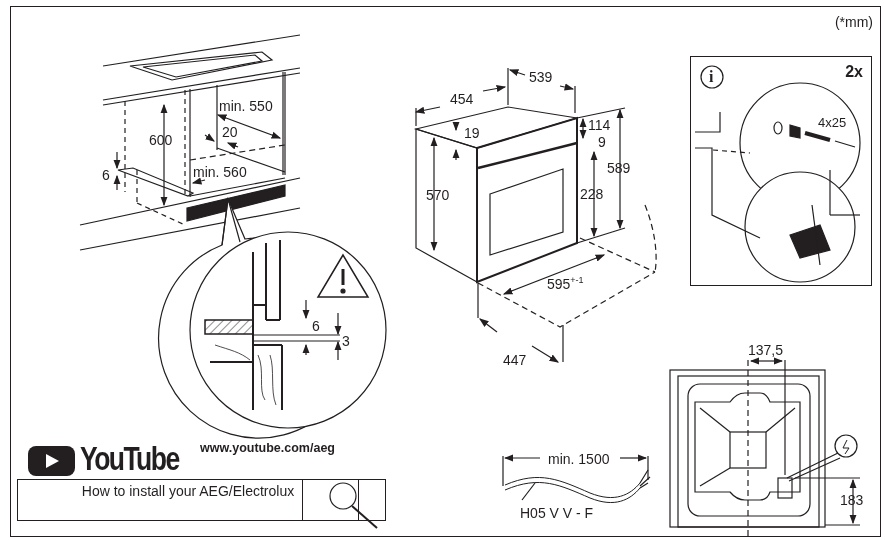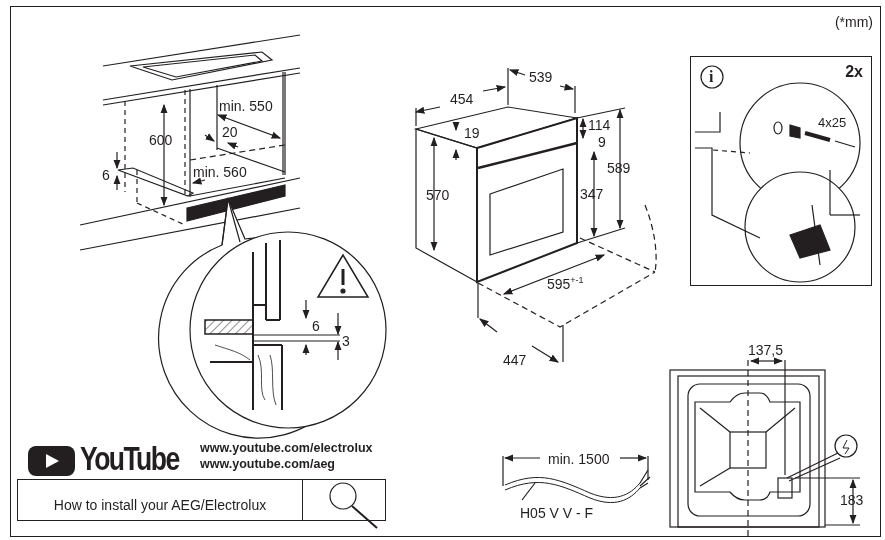--- a/index.html
+++ b/index.html
@@ -3,21 +3,21 @@
 <meta charset="utf-8">
 <style>
   html,body{margin:0;padding:0;background:#fff;}
   body{width:885px;height:540px;position:relative;overflow:hidden;font-family:"Liberation Sans",sans-serif;color:#231f20;}
   .frame{position:absolute;left:10px;top:6px;width:871px;height:531px;border:1.5px solid #231f20;box-sizing:border-box;}
   svg{position:absolute;left:0;top:0;}
   .lbl{position:absolute;font-size:14px;line-height:14px;white-space:nowrap;}
   .units{position:absolute;right:12px;top:14px;font-size:14px;}
   .yt-logo{position:absolute;left:28px;top:441px;width:150px;height:36px;}
   .yt-urls{position:absolute;left:200px;top:440px;font-weight:bold;font-size:12.5px;line-height:16px;}
-  .howto{position:absolute;left:17px;top:479px;width:286px;height:42px;border:1px solid #231f20;box-sizing:border-box;font-size:14px;line-height:19px;text-align:center;padding-top:16px;}
+  .howto{position:absolute;left:17px;top:479px;width:342px;height:42px;border:1px solid #231f20;box-sizing:border-box;font-size:14px;line-height:19px;text-align:center;padding-top:2px;}
   .search-box{position:absolute;left:302px;top:479px;width:84px;height:42px;border:1px solid #231f20;box-sizing:border-box;}
   .info-box{position:absolute;left:690px;top:56px;width:182px;height:230px;border:1.5px solid #231f20;box-sizing:border-box;}
   .twox{position:absolute;right:8px;top:6px;font-weight:bold;font-size:16px;}
 </style>
 </head>
 <body>
 
 <div class="frame"></div>
 <div class="units">(*mm)</div>
 
@@ -182,21 +182,21 @@
 
 <span class="lbl" style="left:312px;top:319px;">6</span>
 <span class="lbl" style="left:342px;top:334px;">3</span>
 
 <span class="lbl" style="left:450px;top:92px;">454</span>
 <span class="lbl" style="left:529px;top:70px;">539</span>
 <span class="lbl" style="left:464px;top:126px;">19</span>
 <span class="lbl" style="left:588px;top:118px;">114</span>
 <span class="lbl" style="left:598px;top:135px;">9</span>
 <span class="lbl" style="left:426px;top:188px;">570</span>
-<span class="lbl" style="left:580px;top:187px;">347</span>
+<span class="lbl" style="left:580px;top:187px;">228</span>
 <span class="lbl" style="left:607px;top:161px;">589</span>
 <span class="lbl" style="left:547px;top:273px;"><span>595</span><sup style="font-size:9px;">+-1</sup></span>
 <span class="lbl" style="left:503px;top:333px;margin-top:20px;">447</span>
 
 <div class="info-box">
   <span style="position:absolute;left:18px;top:11px;font-family:'Liberation Serif',serif;font-weight:bold;font-size:16px;">i</span>
   <span class="twox">2x</span>
 </div>
 <span class="lbl" style="left:818px;top:116px;font-size:13px;text-align:right;">4x25</span>
 
@@ -206,19 +206,18 @@
 <span class="lbl" style="left:748px;top:343px;">137,5</span>
 <span class="lbl" style="left:840px;top:493px;">183</span>
 
 <div class="yt-logo">
   <span style="position:absolute;left:0;top:5px;width:47px;height:30px;background:#231f20;border-radius:8px;">
     <span style="position:absolute;left:18px;top:8px;width:0;height:0;border-left:13px solid #fff;border-top:7px solid transparent;border-bottom:7px solid transparent;"></span>
   </span>
   <span style="position:absolute;left:52px;top:-2px;font-size:34px;font-weight:bold;letter-spacing:-2px;transform:scaleX(0.78);transform-origin:left;color:#231f20;">YouTube</span>
 </div>
 <div class="yt-urls">
-  <div>www.youtube.com/electrolux</div>
   <div>www.youtube.com/aeg</div>
 </div>
 <div class="howto">
   <div>How to install your AEG/Electrolux</div>
 </div>
 <div class="search-box"></div>
 
 </body></html>

